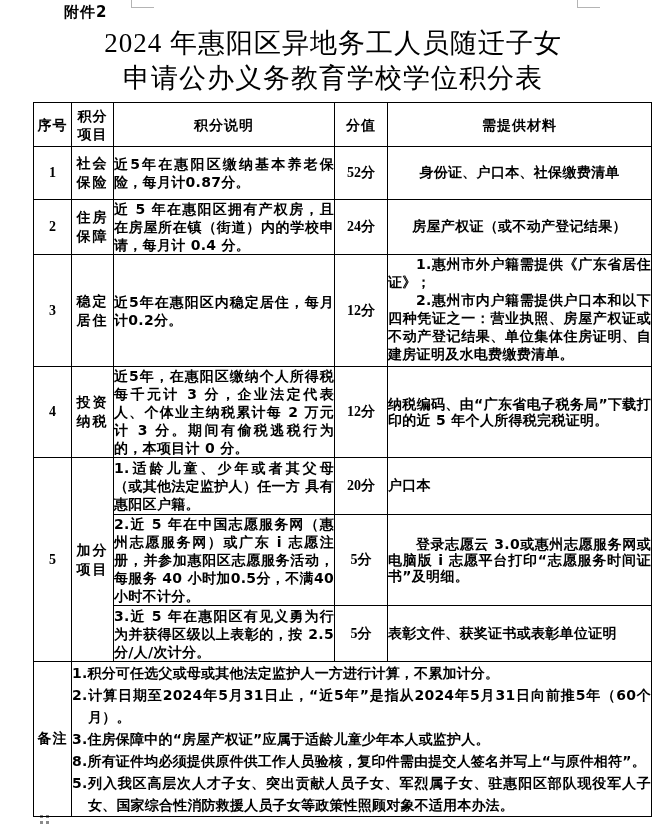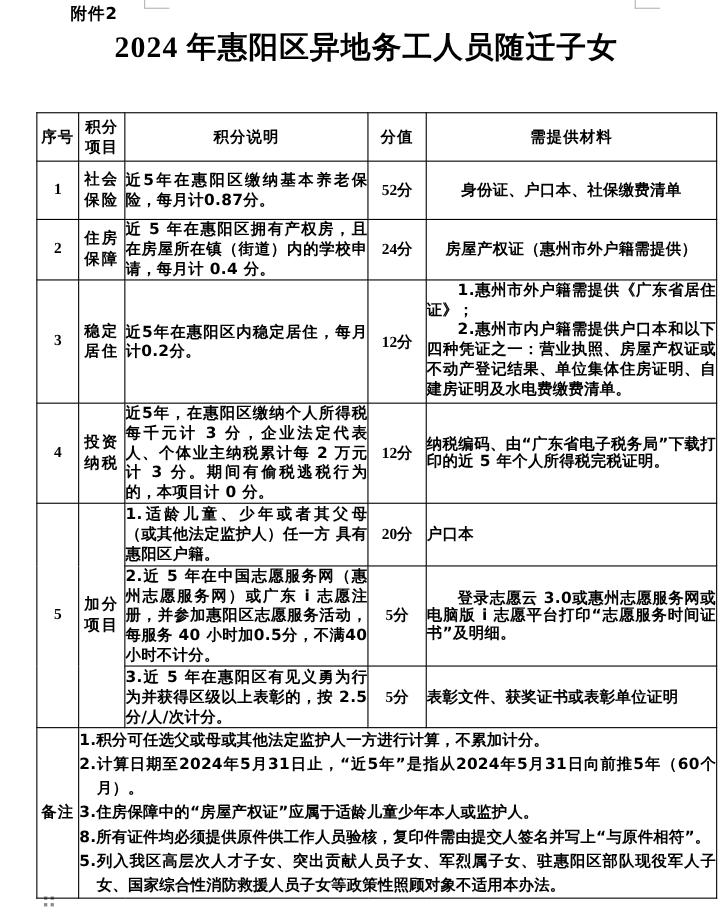--- a/index.html
+++ b/index.html
@@ -9,21 +9,21 @@
   .mark{position:absolute;}
   .mark .v{position:absolute;left:0;top:0;width:1px;height:8px;background:#b4b4b4;}
   .mark .h{position:absolute;left:0;top:7px;width:23px;height:1px;background:#b4b4b4;}
   .sqmark{position:absolute;left:40px;top:815px;width:9px;height:9px;}
   .sqmark i{position:absolute;width:3px;height:3px;background:#8a8a8a;display:block;}
   .sqmark i:nth-child(1){left:0;top:0}.sqmark i:nth-child(2){left:6px;top:0}
   .sqmark i:nth-child(3){left:0;top:6px}.sqmark i:nth-child(4){left:6px;top:6px}
 
   .attachment{position:absolute;left:64px;top:3px;font-size:15px;font-weight:600;letter-spacing:1px;}
   .title{position:absolute;left:33px;top:26px;width:600px;text-align:center;
-         font-family:"Liberation Serif","DejaVu Serif",serif;font-weight:bold;
+         font-family:"Liberation Serif","DejaVu Serif",serif;font-weight:normal;
          font-size:27px;line-height:35px;letter-spacing:1px;}
 
   table.points{position:absolute;left:33px;top:102px;width:618px;border-collapse:collapse;
                table-layout:fixed;}
   table.points th,table.points td{border:1.5px solid #000;padding:0;font-size:14px;
                font-weight:600;overflow:hidden;}
   th{text-align:center;vertical-align:middle;letter-spacing:1px;line-height:18px;}
   td.c{text-align:center;vertical-align:middle;}
   td.seq,td.score{font-family:"Liberation Serif","DejaVu Serif",serif;font-weight:bold;
                font-size:15px;letter-spacing:0;}
@@ -60,20 +60,21 @@
       <i></i>
       <i></i>
       <i></i>
       <i></i>
     </div>
 
   <div class="attachment">附件2</div>
 
   <div class="title">
     <div>2024 年惠阳区异地务工人员随迁子女</div>
+    <div>申请公办义务教育学校学位积分表</div>
   </div>
 
   <table class="points">
     <colgroup>
       <col style="width:38px">
         <col style="width:42px">
         <col style="width:221px">
       <col style="width:53px">
         <col style="width:264px">
     </colgroup>
@@ -93,21 +94,21 @@
       <td class="desc">近5年在惠阳区缴纳基本养老保险，每月计0.87分。</td>
       <td class="c score score-lg">52分</td>
       <td class="c mat mat-center">身份证、户口本、社保缴费清单</td>
     </tr>
 
     <tr style="height:55px">
       <td class="c seq">2</td>
       <td class="c item">住房保障</td>
       <td class="desc">近 5 年在惠阳区拥有产权房，且在房屋所在镇（街道）内的学校申请，每月计 0.4 分。</td>
       <td class="c score">24分</td>
-      <td class="c mat mat-center">房屋产权证（惠州市外户籍需提供）</td>
+      <td class="c mat mat-center">房屋产权证（或不动产登记结果）</td>
     </tr>
 
     <tr style="height:112px">
       <td class="c seq">3</td>
       <td class="c item">稳定居住</td>
       <td class="desc">近5年在惠阳区内稳定居住，每月计0.2分。</td>
       <td class="c score">12分</td>
       <td class="mat mat-just lh18" style="vertical-align:top">
         <p class="mat-indent">1.惠州市外户籍需提供《广东省居住证》；</p>
         <p class="mat-indent">2.惠州市内户籍需提供户口本和以下四种凭证之一：营业执照、房屋产权证或不动产登记结果、单位集体住房证明、自建房证明及水电费缴费清单。</p>

